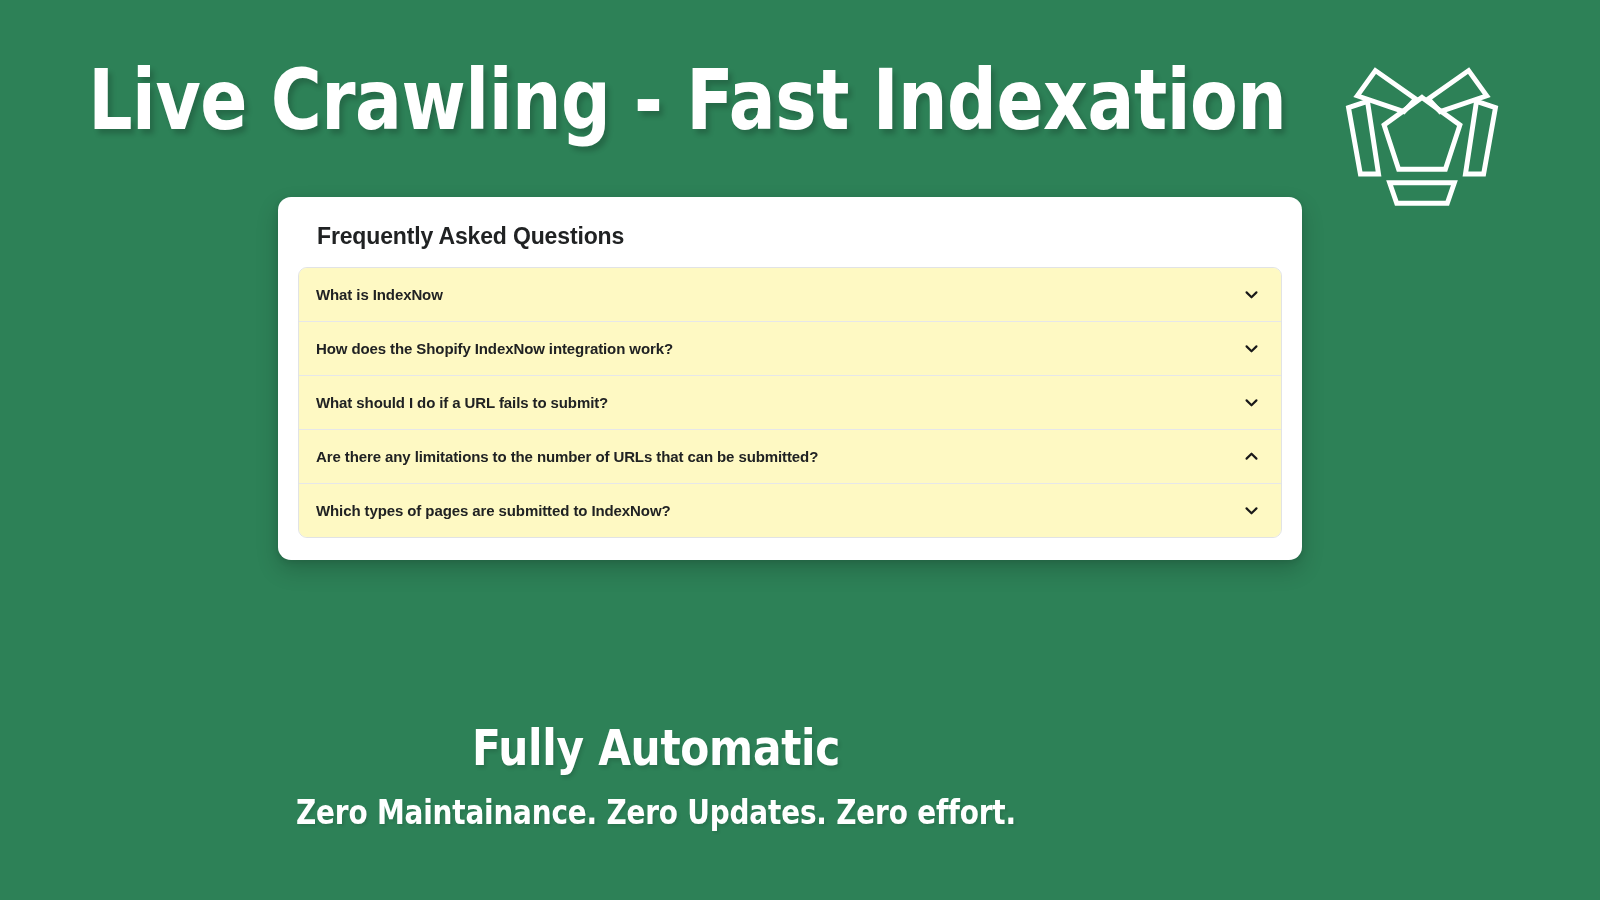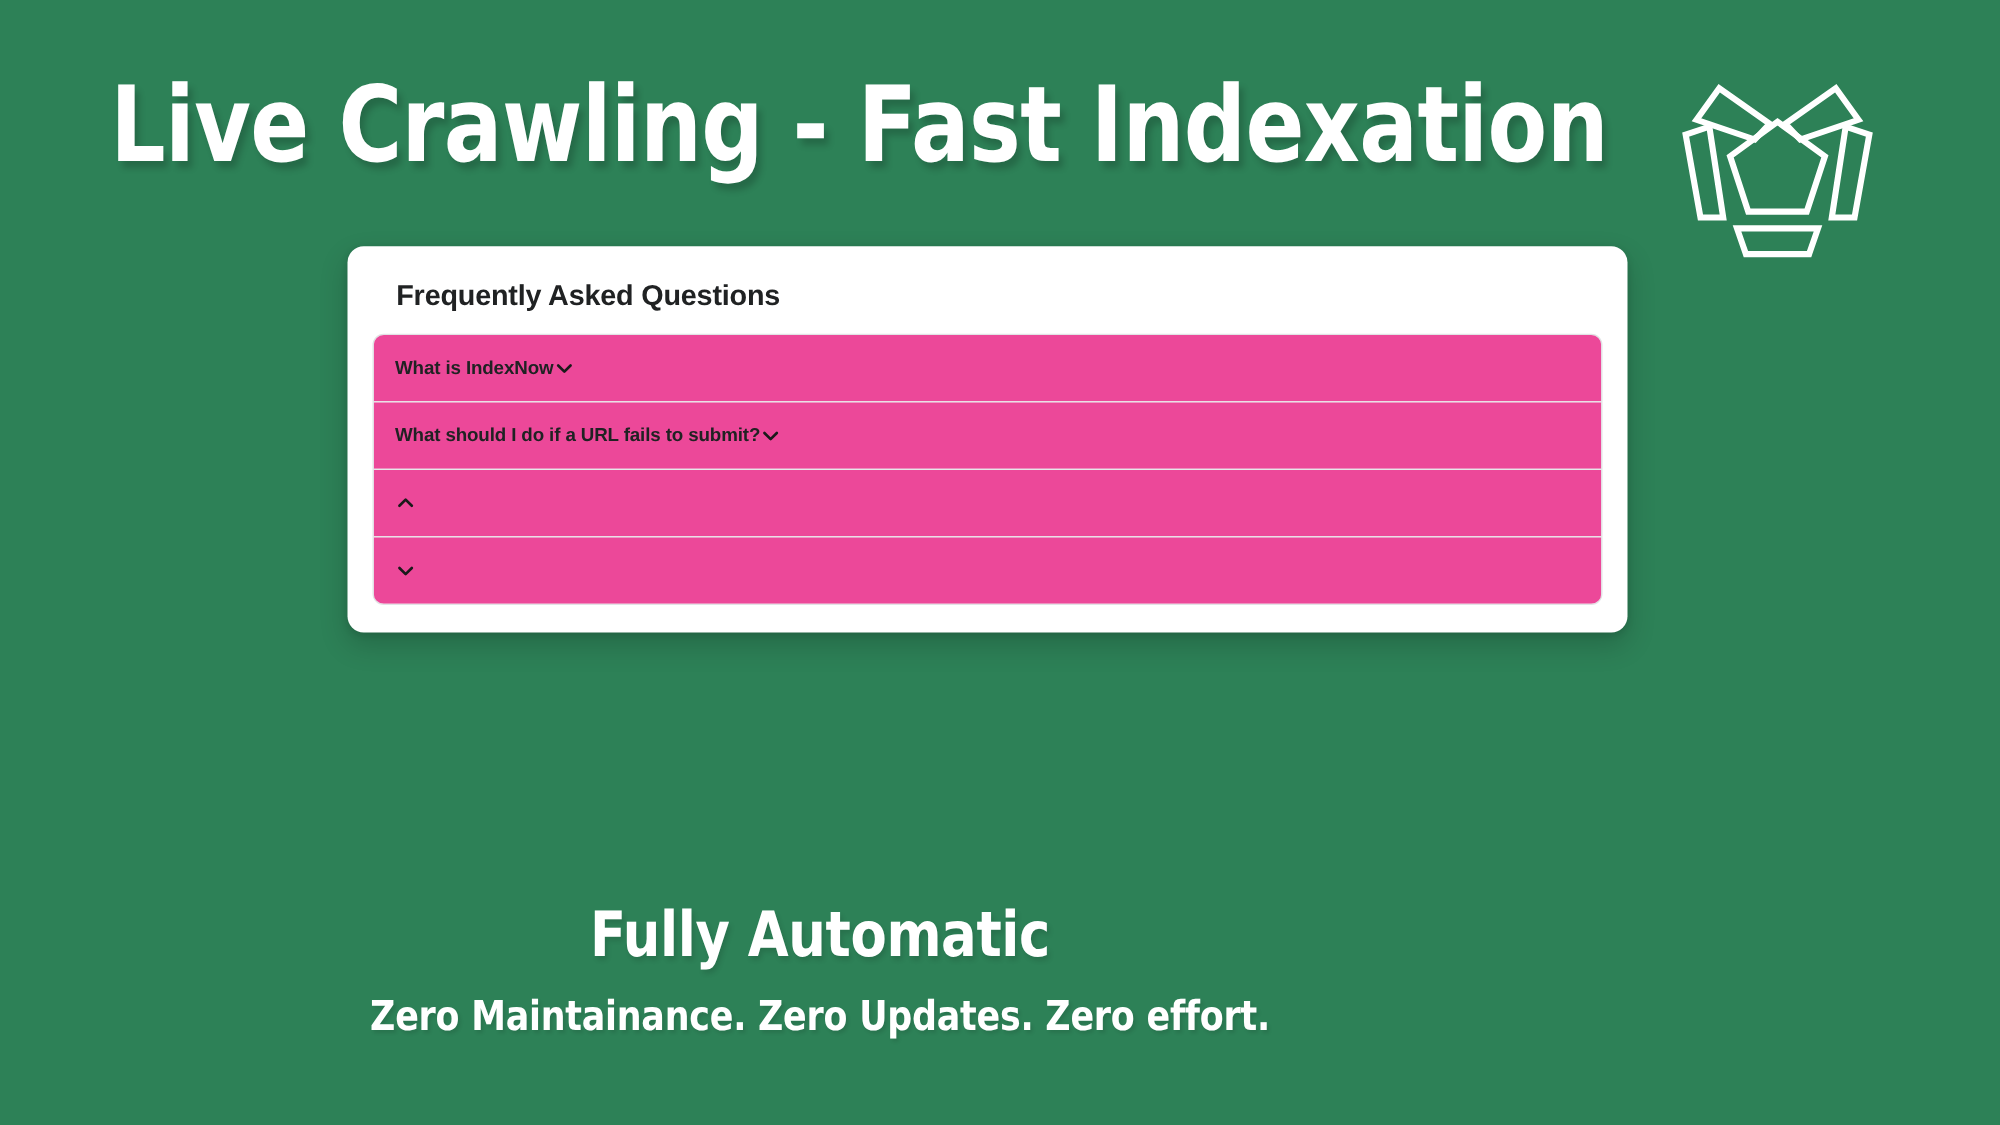--- a/index.html
+++ b/index.html
@@ -73,24 +73,24 @@
     border: 1px solid #e1e3e5;
     border-radius: 9px;
     overflow: hidden;
     background: #f6f6f7;
   }
 
   .acc-item + .acc-item { border-top: 1px solid #e6e7e9; }
 
   .acc-header {
     height: 53px;
-    background: #ec4899;
+    background: #fef9c3;
     display: flex;
     align-items: center;
-    justify-content: flex-start;
+    justify-content: space-between;
     padding: 0 21px 0 17px;
     cursor: pointer;
   }
 
   .acc-q {
     font-size: 15px;
     font-weight: 700;
     color: #202223;
     letter-spacing: -0.1px;
   }
@@ -179,44 +179,56 @@
       <div class="acc-header">
         <span class="acc-q">What is IndexNow</span>
         <span class="chev down">
           <svg viewBox="0 0 24 24" fill="none" stroke="currentColor" stroke-width="3" stroke-linecap="round" stroke-linejoin="round">
               <polyline points="5,9 12,16 19,9"></polyline>
             </svg>
         </span>
       </div>
     </div>
 
+    <div class="acc-item">
+      <div class="acc-header">
+        <span class="acc-q">How does the Shopify IndexNow integration work?</span>
+        <span class="chev down">
+          <svg viewBox="0 0 24 24" fill="none" stroke="currentColor" stroke-width="3" stroke-linecap="round" stroke-linejoin="round">
+              <polyline points="5,9 12,16 19,9"></polyline>
+            </svg>
+        </span>
+      </div>
+    </div>
 
     <div class="acc-item">
       <div class="acc-header">
         <span class="acc-q">What should I do if a URL fails to submit?</span>
         <span class="chev down">
           <svg viewBox="0 0 24 24" fill="none" stroke="currentColor" stroke-width="3" stroke-linecap="round" stroke-linejoin="round">
               <polyline points="5,9 12,16 19,9"></polyline>
             </svg>
         </span>
       </div>
     </div>
 
     <div class="acc-item">
       <div class="acc-header">
+        <span class="acc-q">Are there any limitations to the number of URLs that can be submitted?</span>
         <span class="chev up">
           <svg viewBox="0 0 24 24" fill="none" stroke="currentColor" stroke-width="3" stroke-linecap="round" stroke-linejoin="round">
               <polyline points="5,9 12,16 19,9"></polyline>
             </svg>
         </span>
       </div>
     </div>
 
     <div class="acc-item">
       <div class="acc-header">
+        <span class="acc-q">Which types of pages are submitted to IndexNow?</span>
         <span class="chev down">
           <svg viewBox="0 0 24 24" fill="none" stroke="currentColor" stroke-width="3" stroke-linecap="round" stroke-linejoin="round">
               <polyline points="5,9 12,16 19,9"></polyline>
             </svg>
         </span>
       </div>
     </div>
 
 
   </div>

